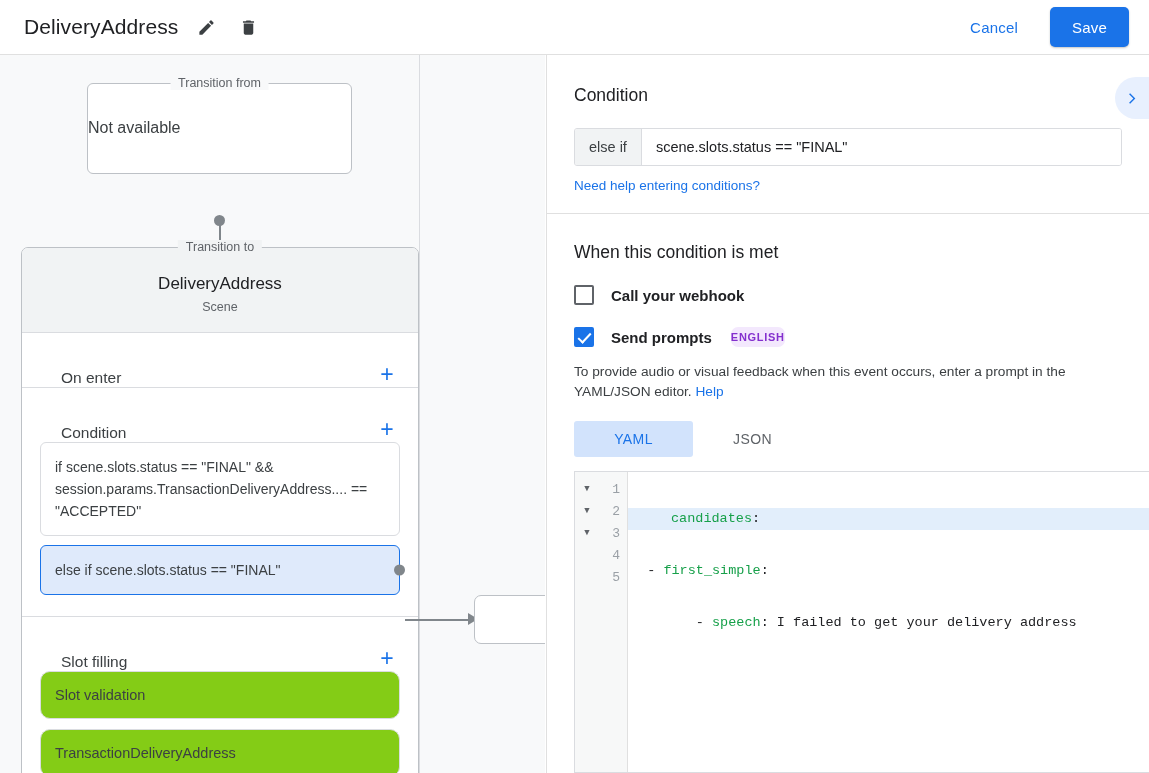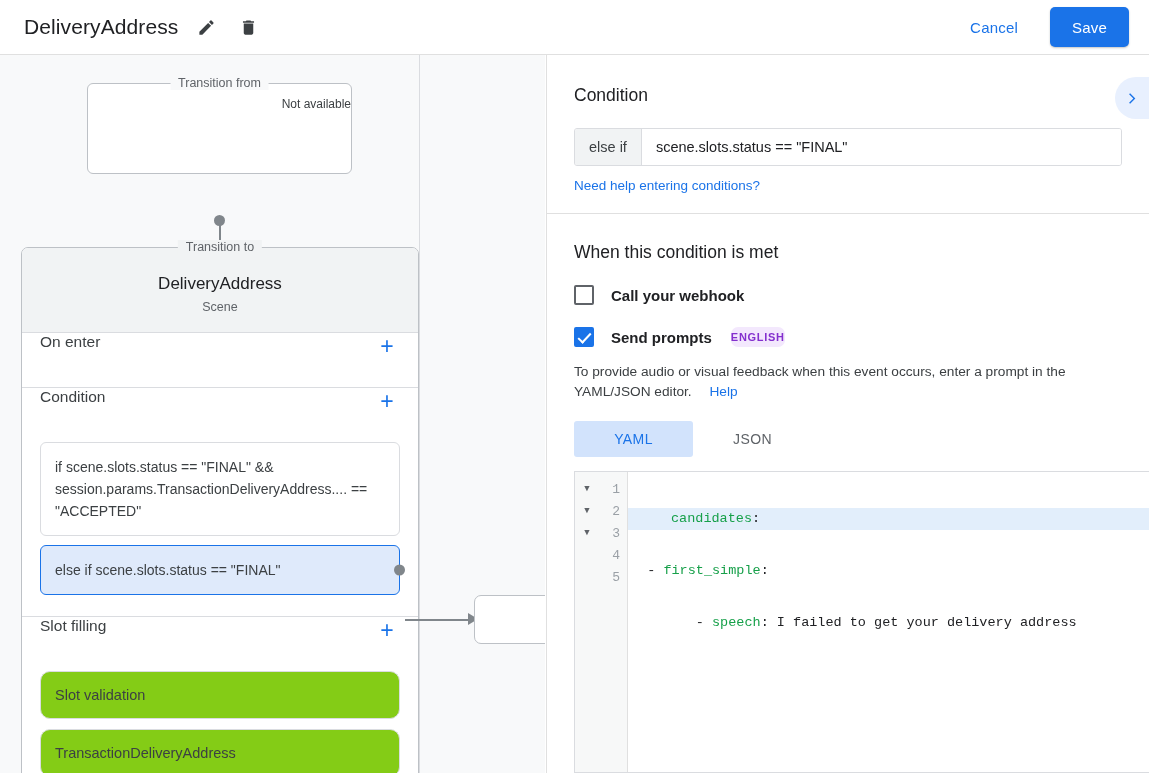--- a/index.html
+++ b/index.html
@@ -92,23 +92,23 @@
     top: -8px; left: 50%;
     transform: translateX(-50%);
     background: #f8f9fa;
     padding: 0 8px;
     font-size: 12.5px;
     color: #5f6368;
     white-space: nowrap;
   }
   .node-from-label {
     position: absolute;
-    left: 0; right: 0; top: 13px;
-    text-align: right;
-    font-size: 12px;
+    left: 0; right: 0; top: 35px;
+    text-align: left;
+    font-size: 16px;
     color: #3c4043;
   }
 
   .conn-dot {
     position: absolute;
     left: 214px; top: 160px;
     width: 11px; height: 11px;
     border-radius: 50%;
     background: #80868b;
   }
@@ -147,22 +147,23 @@
   .node-to-title { font-size: 17px; color: #202124; }
   .node-to-sub { font-size: 12.5px; color: #5f6368; margin-top: 6px; }
   .node-to .node-legend { background: #f1f3f4; }
 
   .section {
     border-bottom: 1px solid #dadce0;
     padding: 0 18px 0 18px;
   }
   .section:last-child { border-bottom: none; }
   .section-head {
-    display: flex; align-items: flex-start;
+    display: flex; align-items: flex-end;
     height: 54px;
+    margin-left: 21px;
   }
   .section-title {
     flex: 1;
     font-size: 15.5px;
     color: #3c4043;
   }
   .plus-btn {
     width: 26px; height: 26px;
     display: flex; align-items: center; justify-content: center;
     color: #1a73e8;
@@ -344,21 +345,21 @@
     padding: 4px 0;
     border-radius: 7px;
   }
   .hint {
     margin-top: 15px;
     font-size: 13.7px;
     color: #3c4043;
     line-height: 20px;
     max-width: 552px;
   }
-  .hint a { color: #1a73e8; text-decoration: none; cursor: pointer; margin-left: 14px; }
+  .hint a { color: #1a73e8; text-decoration: none; cursor: pointer; }
 
   .tabs {
     display: flex;
     margin-top: 19px;
     margin-left: 0px;
   }
   .tab {
     width: 119px; height: 36px;
     display: flex; align-items: center; justify-content: center;
     font-size: 14px;

